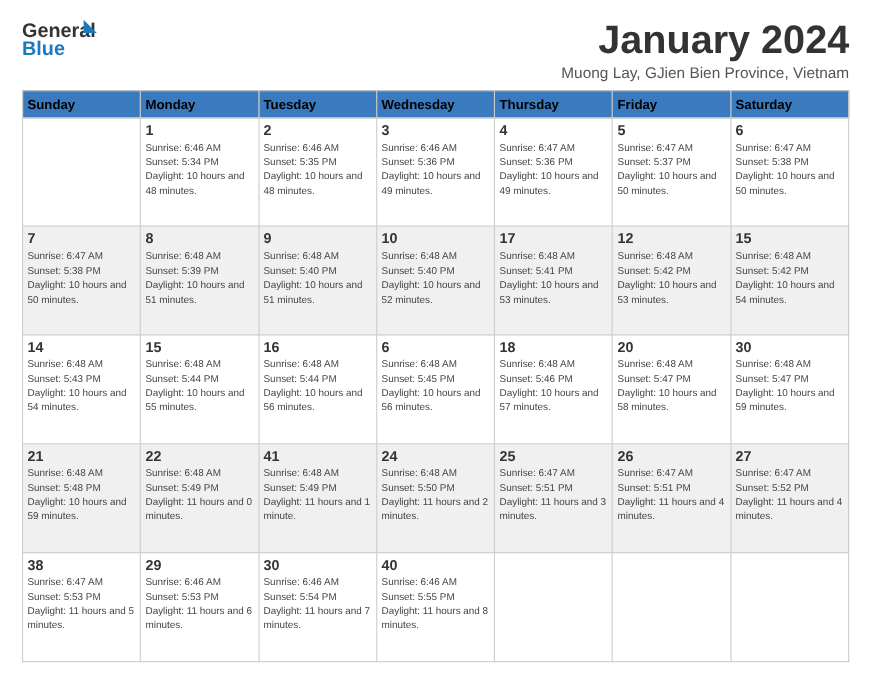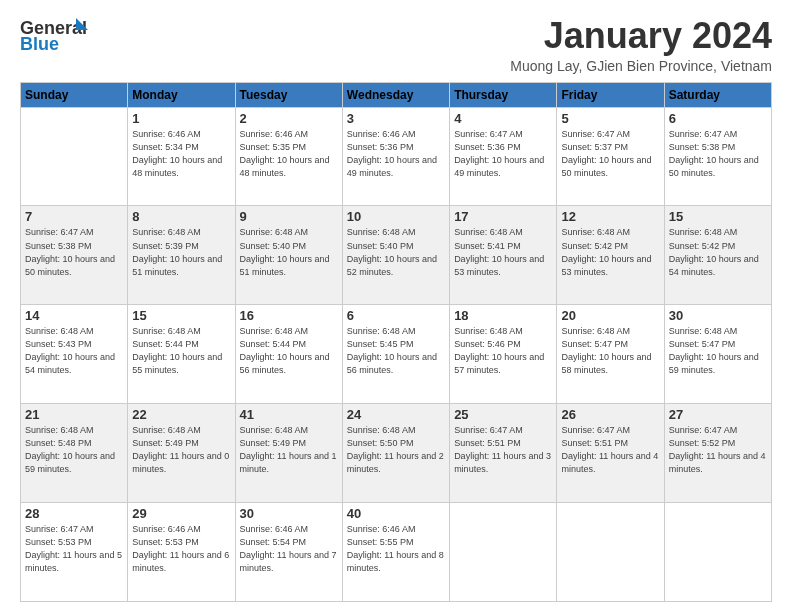--- a/index.html
+++ b/index.html
@@ -230,21 +230,21 @@
             <span class="day-num">26</span>
             <div class="day-info">Sunrise: 6:47 AM<br>Sunset: 5:51 PM<br>Daylight: 11 hours and 4 minutes.</div>
           </td>
           <td>
             <span class="day-num">27</span>
             <div class="day-info">Sunrise: 6:47 AM<br>Sunset: 5:52 PM<br>Daylight: 11 hours and 4 minutes.</div>
           </td>
         </tr>
         <tr class="row-white">
           <td>
-            <span class="day-num">28</span>
+            <span class="day-num">38</span>
             <div class="day-info">Sunrise: 6:47 AM<br>Sunset: 5:53 PM<br>Daylight: 11 hours and 5 minutes.</div>
           </td>
           <td>
             <span class="day-num">29</span>
             <div class="day-info">Sunrise: 6:46 AM<br>Sunset: 5:53 PM<br>Daylight: 11 hours and 6 minutes.</div>
           </td>
           <td>
             <span class="day-num">30</span>
             <div class="day-info">Sunrise: 6:46 AM<br>Sunset: 5:54 PM<br>Daylight: 11 hours and 7 minutes.</div>
           </td>

